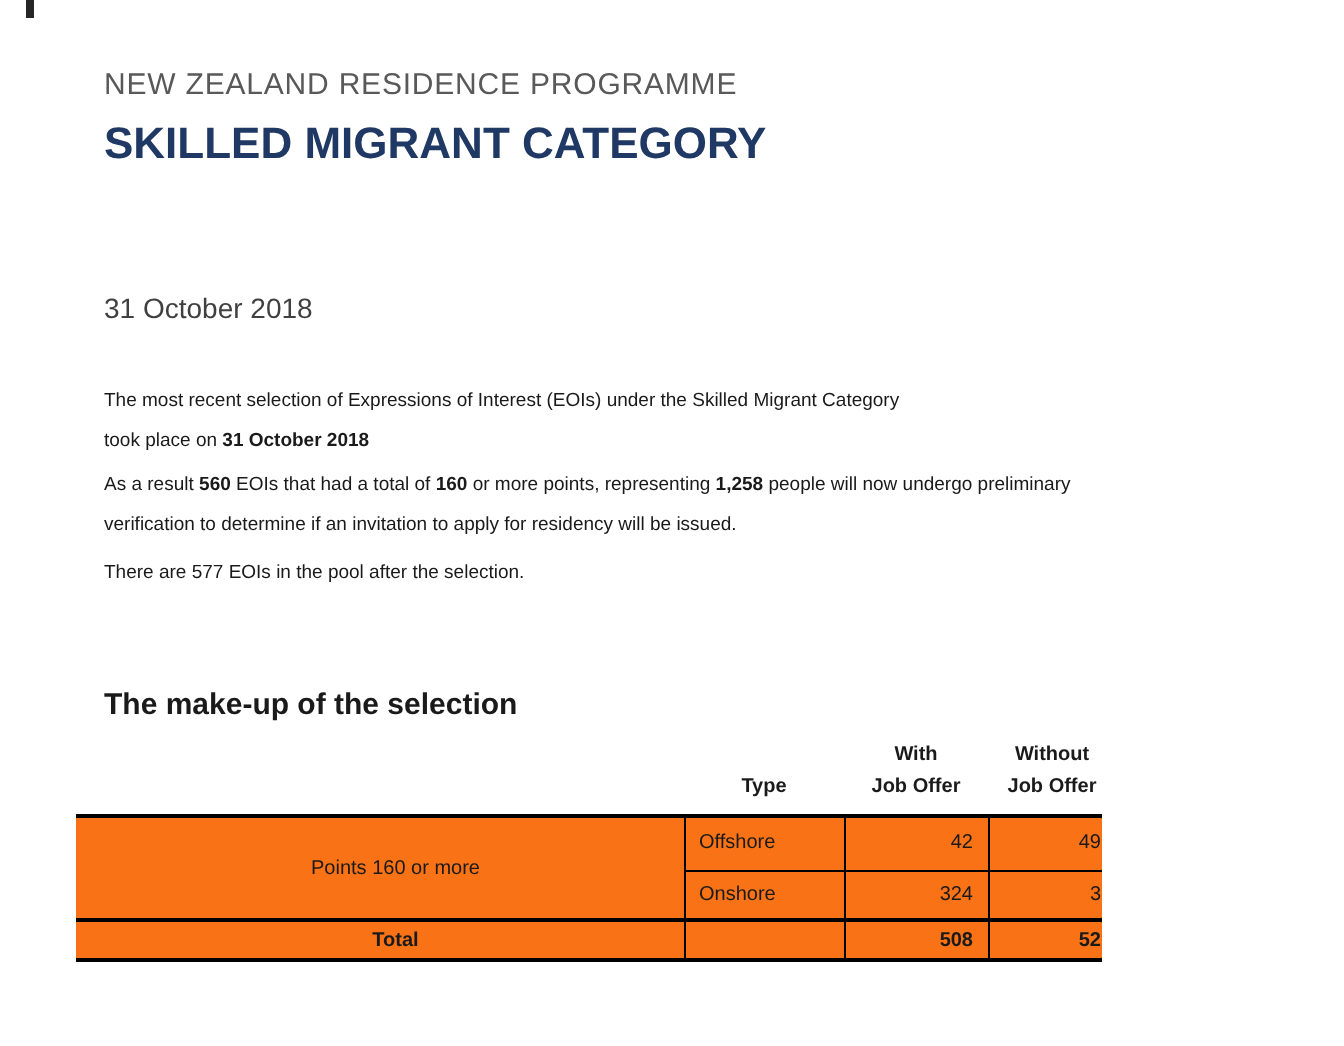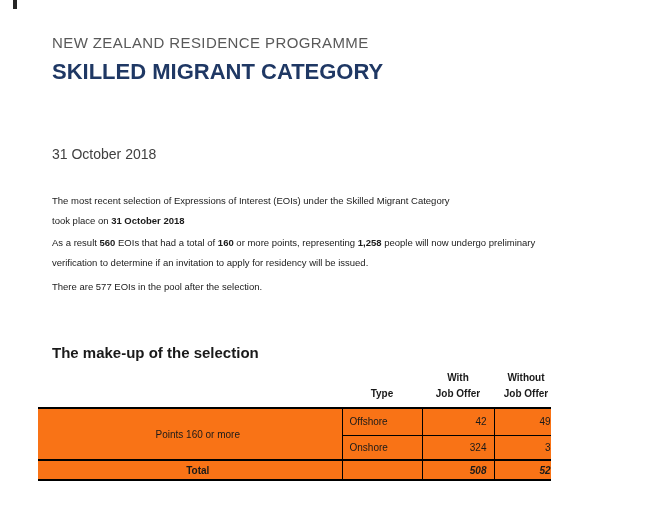--- a/index.html
+++ b/index.html
@@ -96,21 +96,21 @@
   tr.r2 td { height: 25px; border-top: 1px solid #000000; }
   td.c-label { padding-left: 16px; text-align: center; }
   td.c-type  { border-left: 1px solid #000000; padding-left: 7px; text-align: left; }
   td.c-num   { border-left: 1px solid #000000; padding-right: 7px; text-align: right; }
   tr.total td {
     height: 20px;
     border-top: 2px solid #000000;
     border-bottom: 2px solid #000000;
     font-weight: bold;
   }
-  tr.total td.c-num { font-style: italic; }
+  tr.total td.c-num { }
 </style>
 </head>
 <body>
 
 <div class="page">
 
   <div class="corner-mark"></div>
 
   <div class="kicker">NEW ZEALAND RESIDENCE PROGRAMME</div>
 

